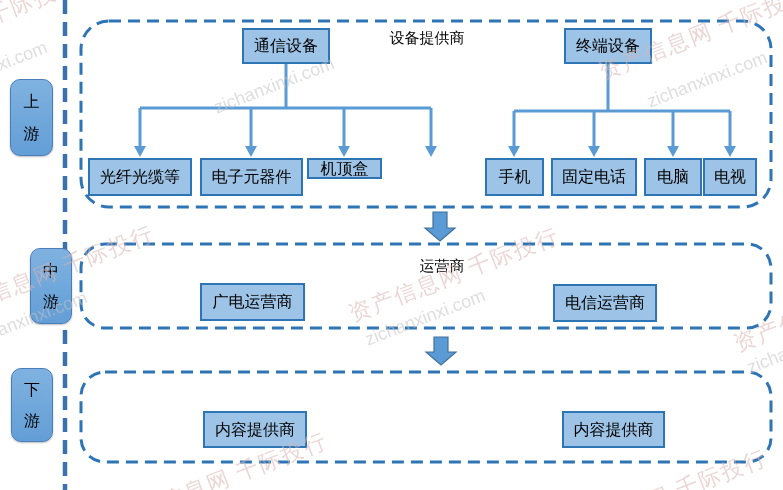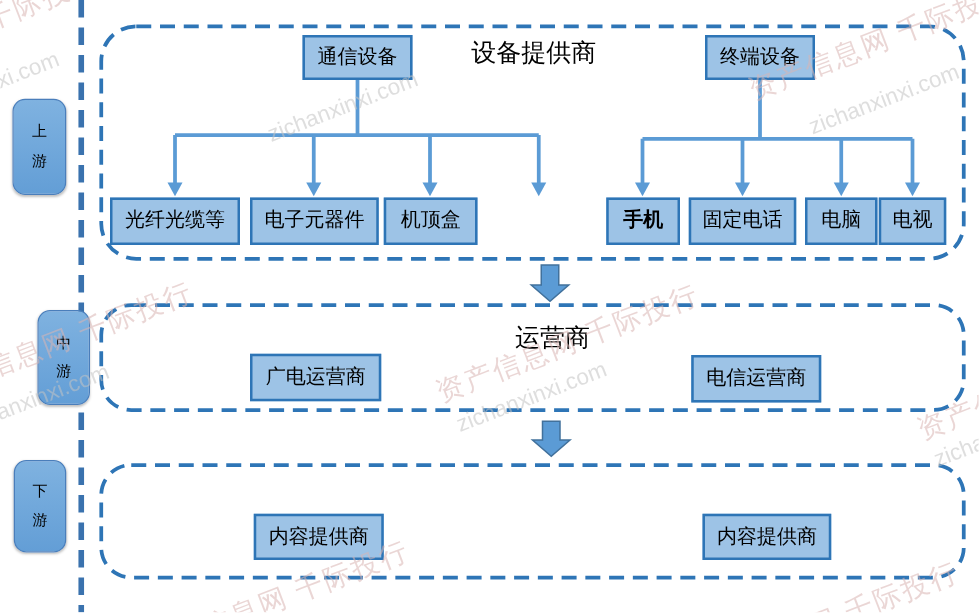--- a/index.html
+++ b/index.html
@@ -16,25 +16,25 @@
   }
   .big-border{border-width:2.5px;}
   .stage-box{
     position:absolute;z-index:4;box-sizing:border-box;
     background:linear-gradient(180deg,#7FB2E0 0%,#639ED6 100%);
     border:1.5px solid #4A7EBB;border-radius:10px;
     display:flex;align-items:center;justify-content:center;
     box-shadow:0 1px 2px rgba(0,0,0,0.25);
   }
   .stage-box span{
-    width:1.05em;font-size:12px;line-height:1.95;text-align:center;word-break:break-all;
+    width:1.05em;font-size:16px;line-height:1.95;text-align:center;word-break:break-all;
   }
   .section-label{
     position:absolute;z-index:5;transform:translateX(-50%);
-    font-size:20px;white-space:nowrap;
+    font-size:15px;white-space:nowrap;
   }
   .wm{
     position:absolute;z-index:6;white-space:nowrap;pointer-events:none;
     transform-origin:left center;transform:rotate(-21deg);
   }
   .wm-cn{color:rgba(216,180,178,0.55);font-size:22px;letter-spacing:2px;}
   .wm-en{color:rgba(195,195,195,0.55);font-size:18px;font-family:"Liberation Sans","DejaVu Sans",sans-serif;}
 </style>
 </head>
 <body>
@@ -80,22 +80,22 @@
   </div>
 
   <div class="section-label" style="left:427px;top:29px;">设备提供商</div>
   <div class="section-label" style="left:442px;top:257px;">运营商</div>
 
   <div class="flow-box" style="left:242px;top:28px;width:88px;height:36px;">通信设备</div>
   <div class="flow-box" style="left:564px;top:28px;width:88px;height:36px;">终端设备</div>
 
   <div class="flow-box" style="left:88px;top:158px;width:104px;height:38px;">光纤光缆等</div>
   <div class="flow-box" style="left:200px;top:158px;width:103px;height:38px;">电子元器件</div>
-  <div class="flow-box" style="left:307px;top:158px;width:75px;height:38px;">机顶盒</div>
-  <div class="flow-box" style="left:485px;top:158px;width:59px;height:38px;font-weight:bold;">手机</div>
+  <div class="flow-box" style="left:307px;top:158px;width:75px;height:21px;">机顶盒</div>
+  <div class="flow-box" style="left:485px;top:158px;width:59px;height:38px;">手机</div>
   <div class="flow-box" style="left:551px;top:158px;width:86px;height:38px;">固定电话</div>
   <div class="flow-box" style="left:644px;top:158px;width:58px;height:38px;">电脑</div>
   <div class="flow-box" style="left:703px;top:158px;width:54px;height:38px;">电视</div>
 
   <div class="flow-box big-border" style="left:200px;top:283px;width:105px;height:38px;">广电运营商</div>
   <div class="flow-box big-border" style="left:553px;top:284px;width:104px;height:38px;">电信运营商</div>
 
   <div class="flow-box big-border" style="left:203px;top:411px;width:104px;height:37px;">内容提供商</div>
   <div class="flow-box big-border" style="left:562px;top:411px;width:103px;height:37px;">内容提供商</div>
 

